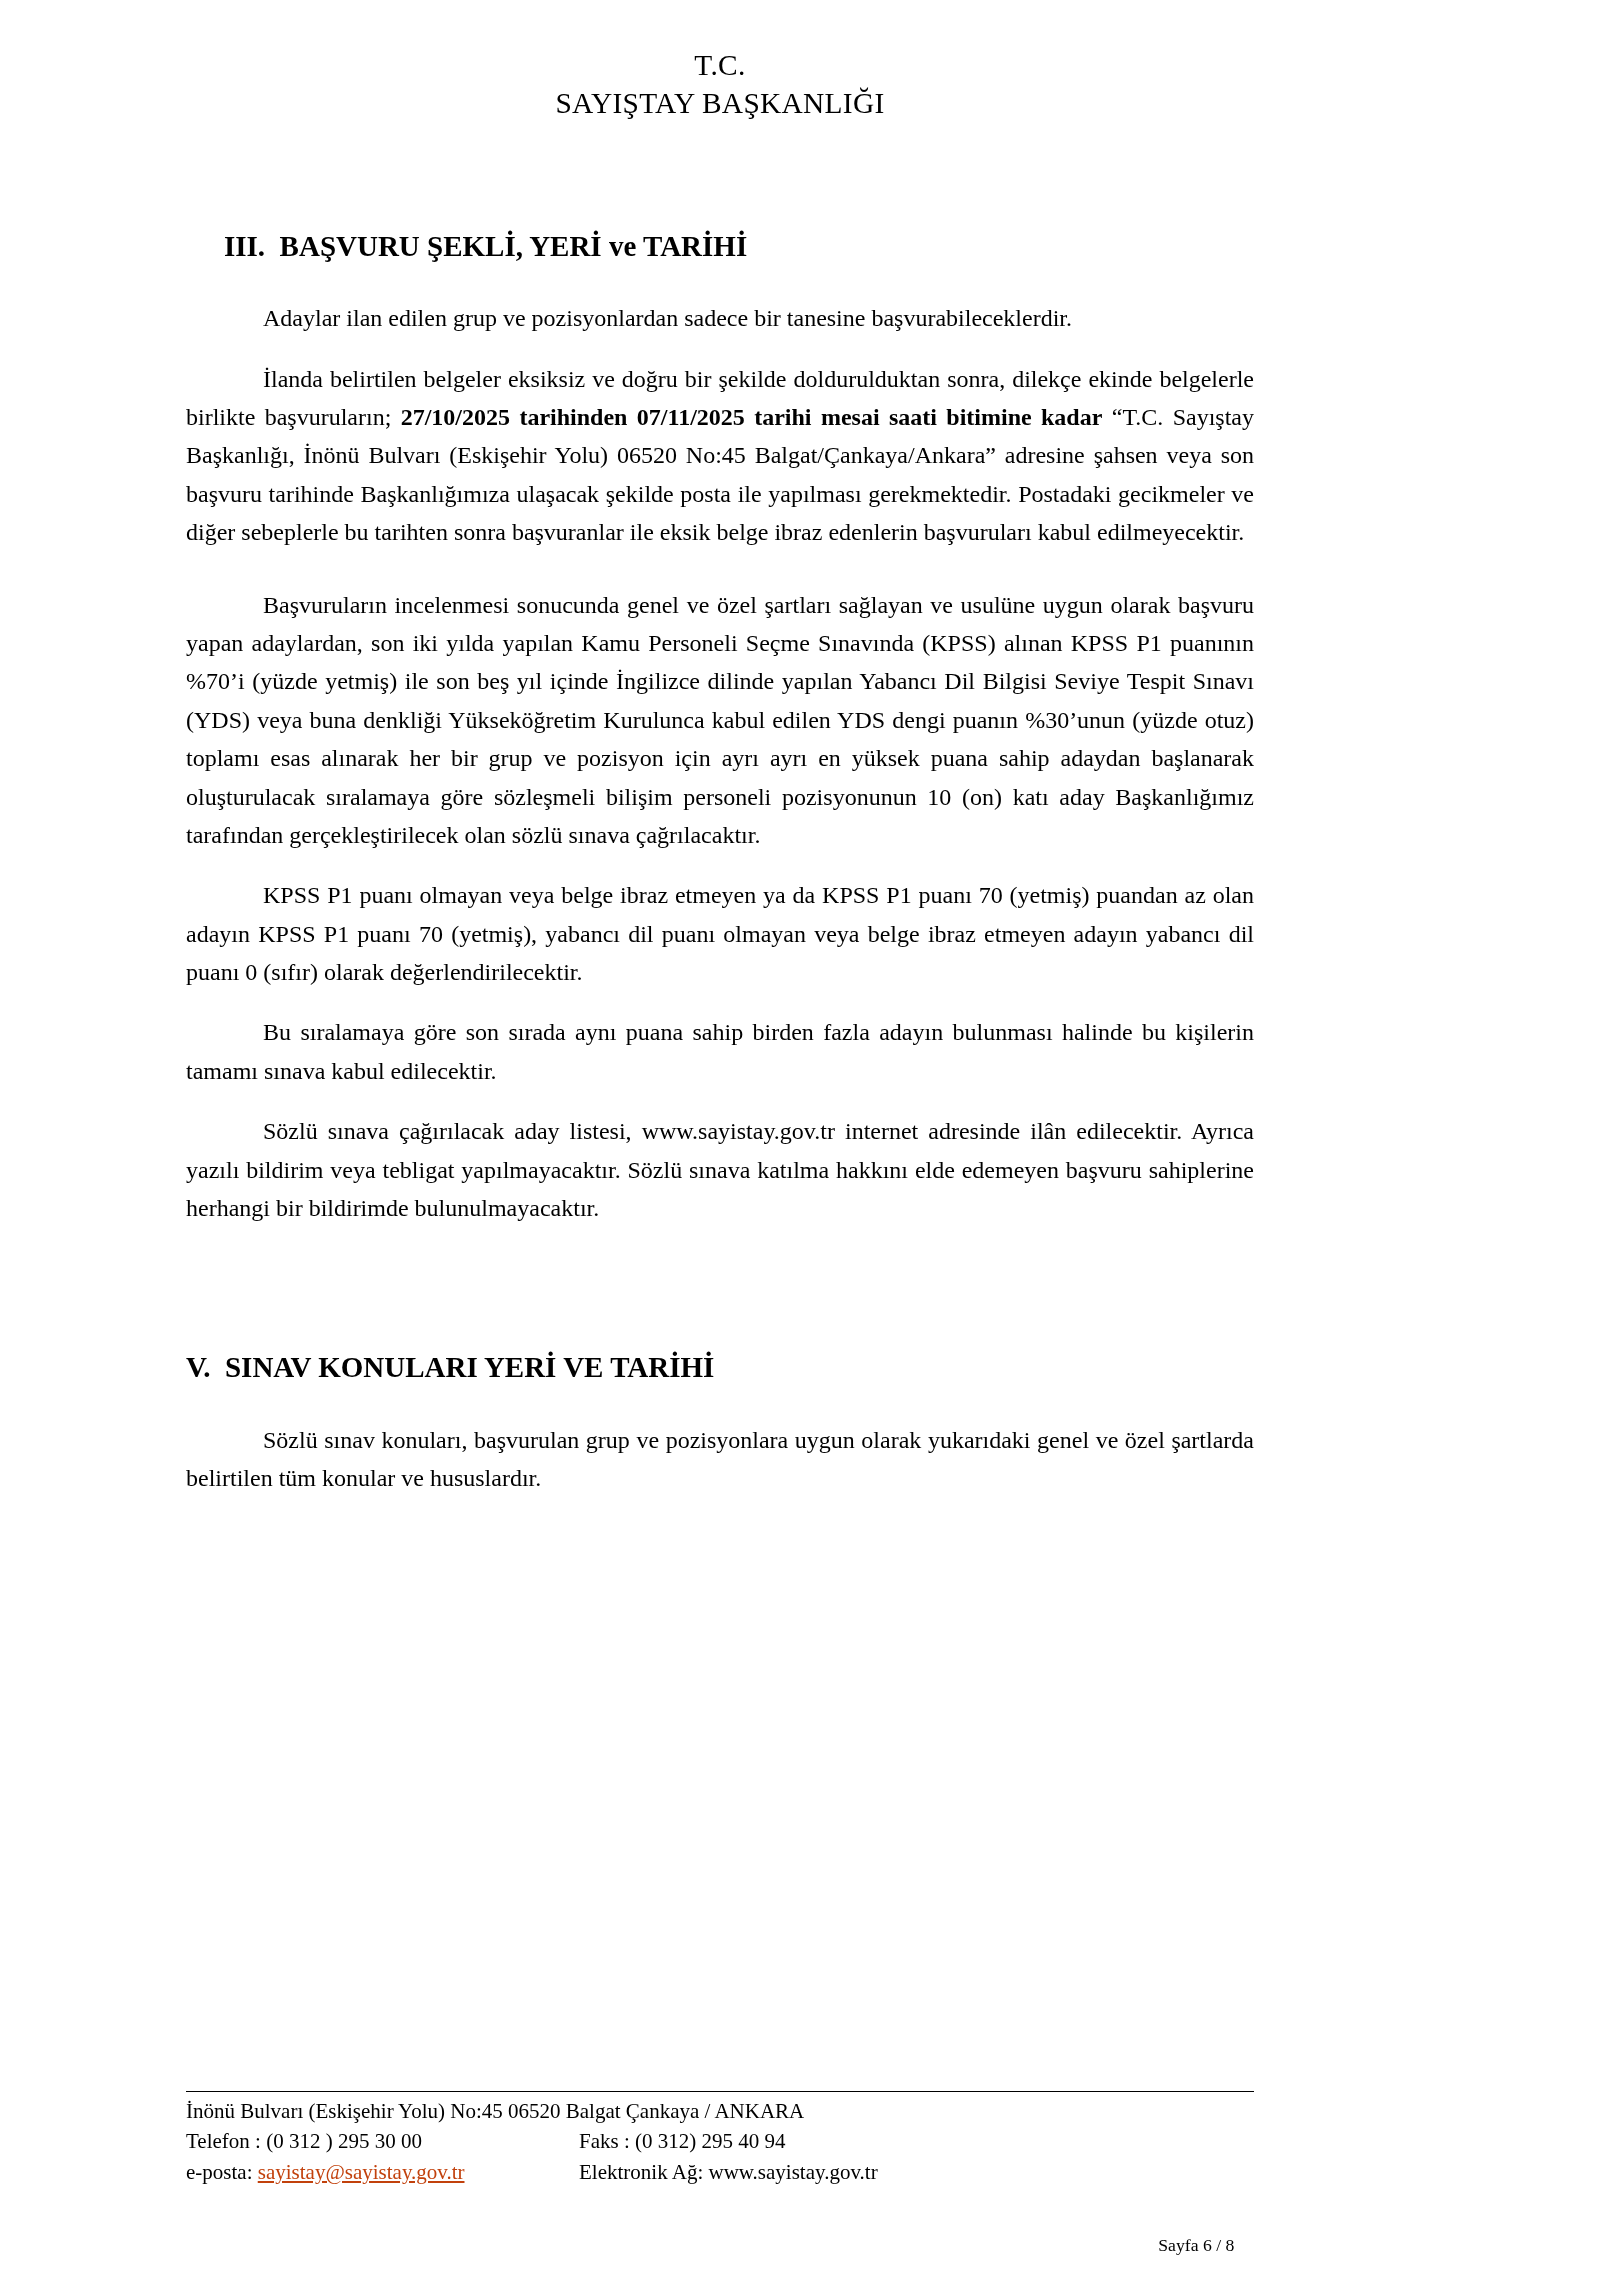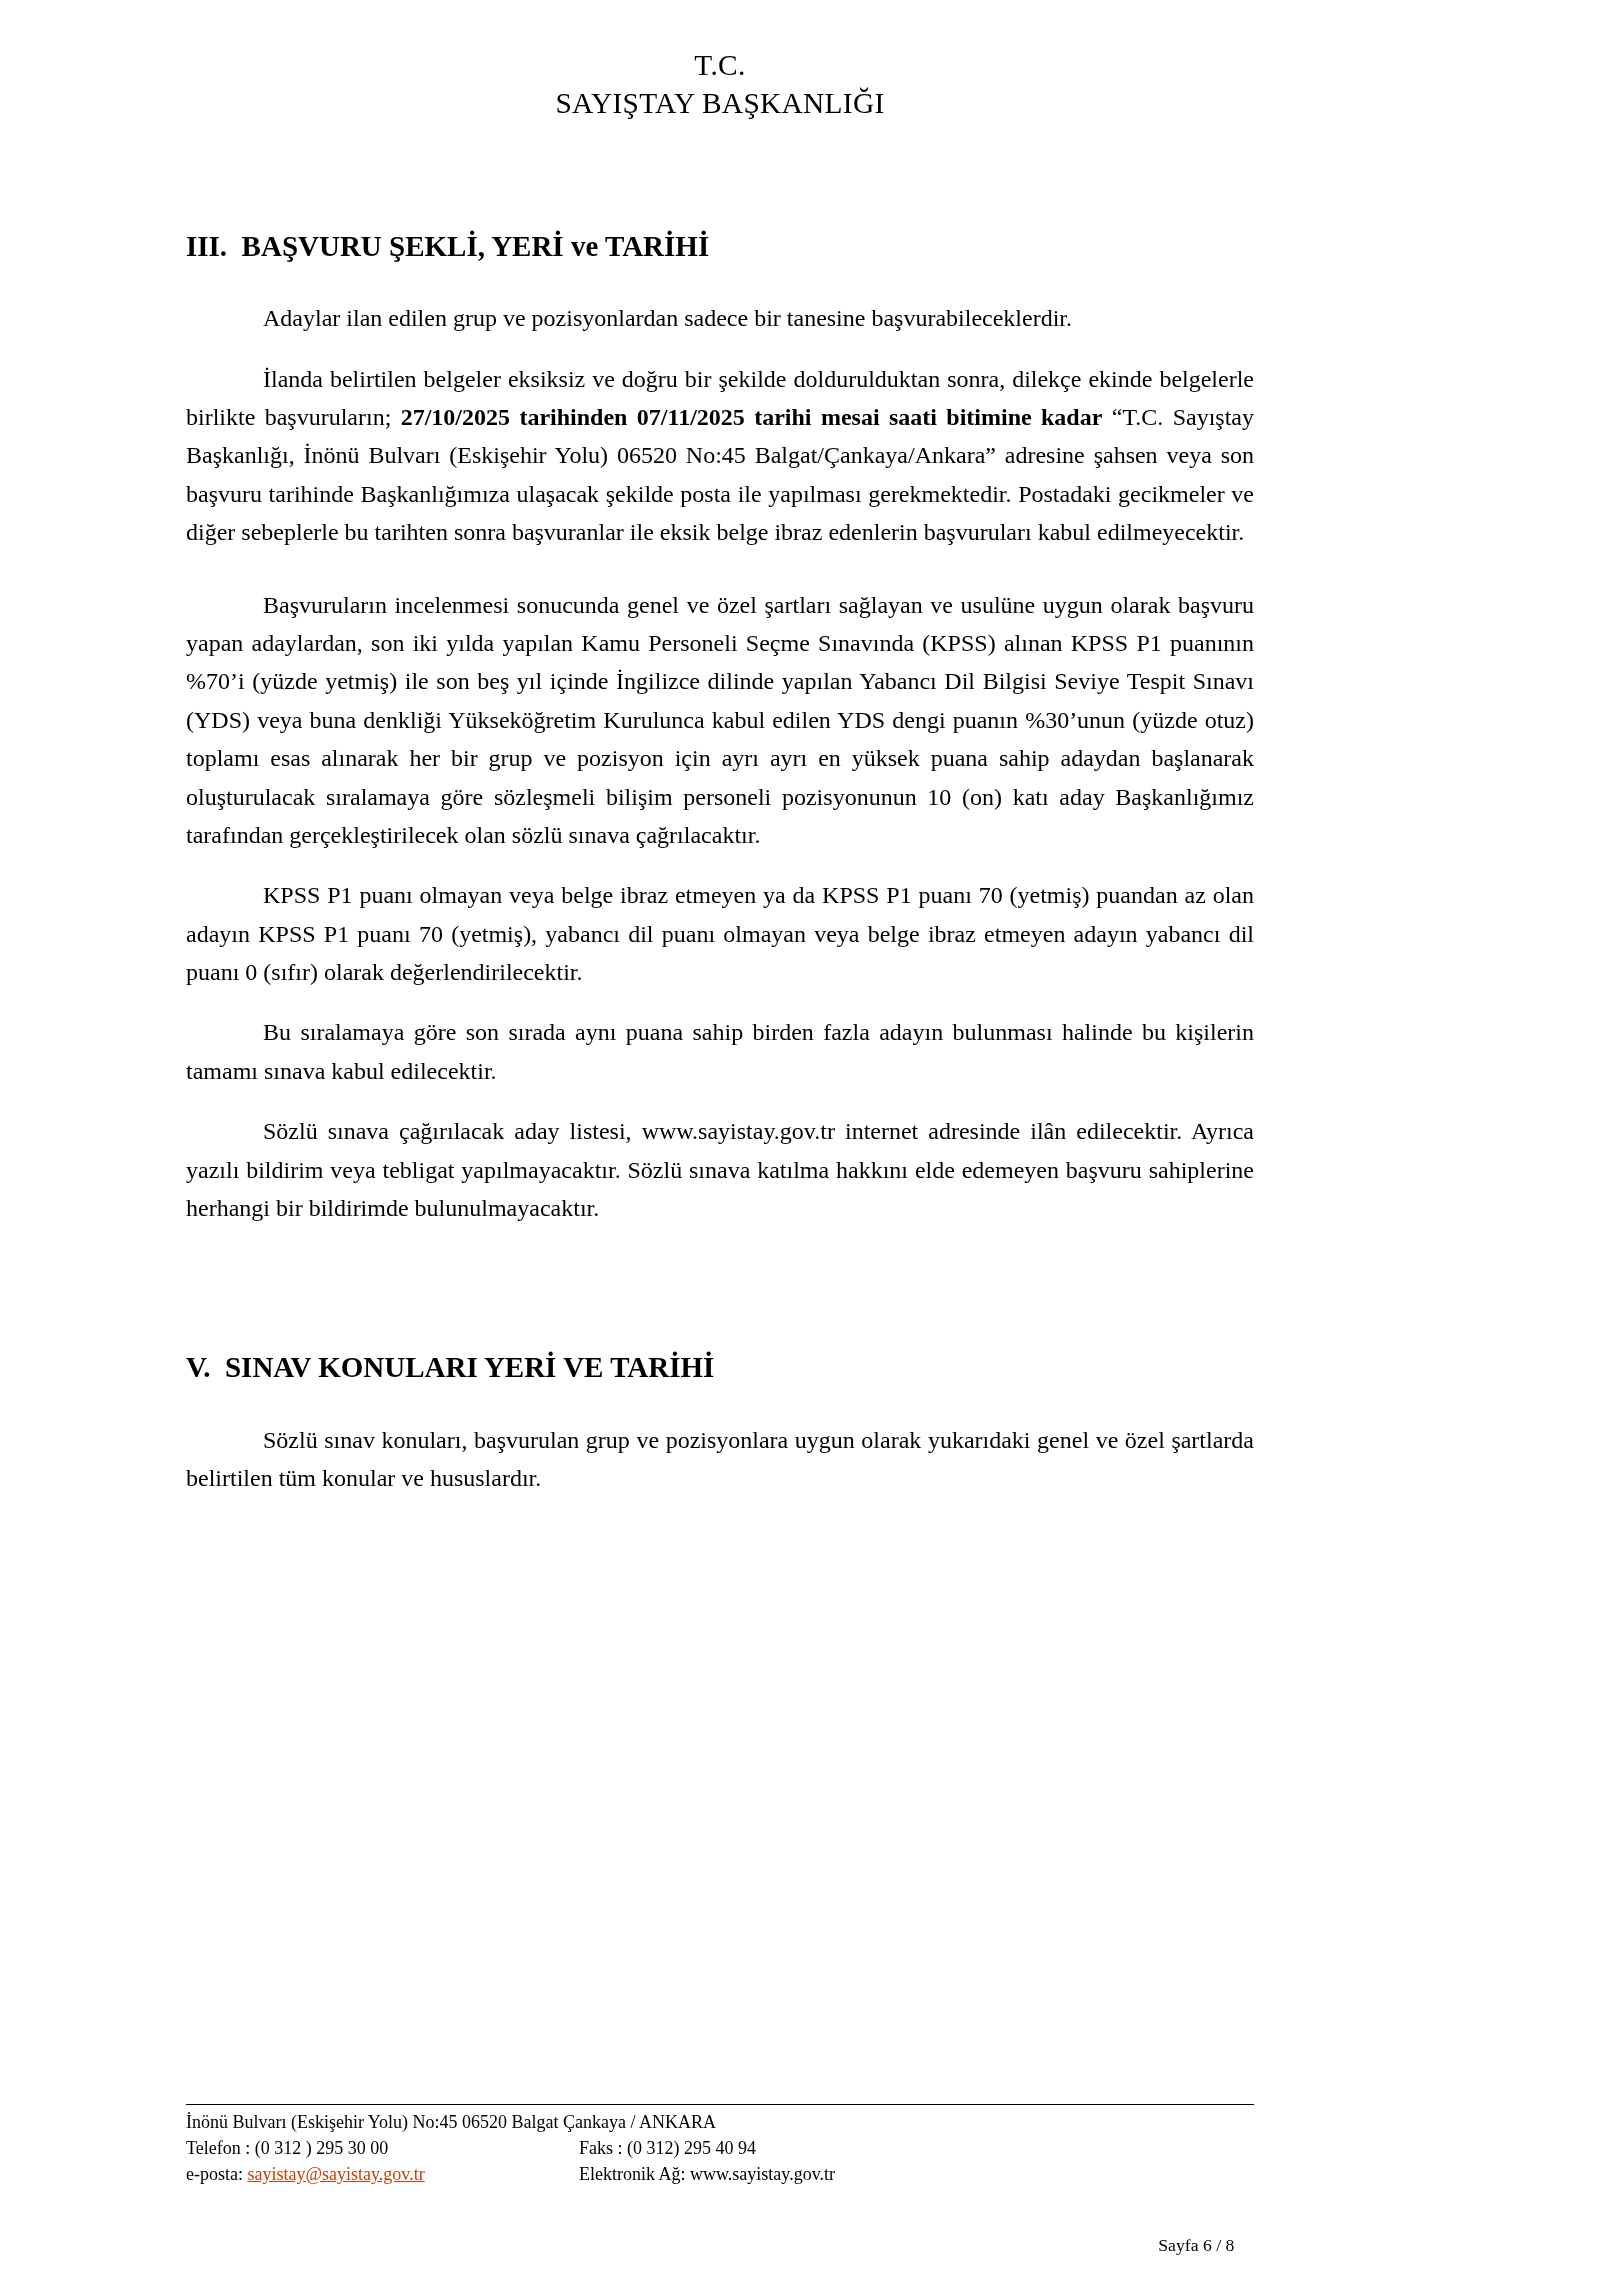--- a/index.html
+++ b/index.html
@@ -40,20 +40,21 @@
     font-size: 29px;
     line-height: 1.32;
     margin: 0;
   }
   .section-heading .num {
     display: inline-block;
   }
   .heading-iii {
     margin-top: 105px;
     padding-left: 0;
+    margin-left: 38px;
   }
   .heading-iv {
     margin-top: 113px;
   }
   .heading-iv .hang {
     display: block;
     padding-left: 41px;
     margin-top: 1.3px;
   }
   .heading-v {
@@ -87,21 +88,21 @@
     right: 186px;
     bottom: 39px;
   }
   .footer-rule {
     border: 0;
     border-top: 1.3px solid #000000;
     margin: 0 0 3.9px 0;
     width: 100%;
   }
   .footer-lines {
-    font-size: 18px;
+    font-size: 21px;
     line-height: 1.45;
   }
   .footer-row {
     display: flex;
     white-space: nowrap;
   }
   .footer-col-a {
     width: 393px;
     flex: 0 0 393px;
   }

